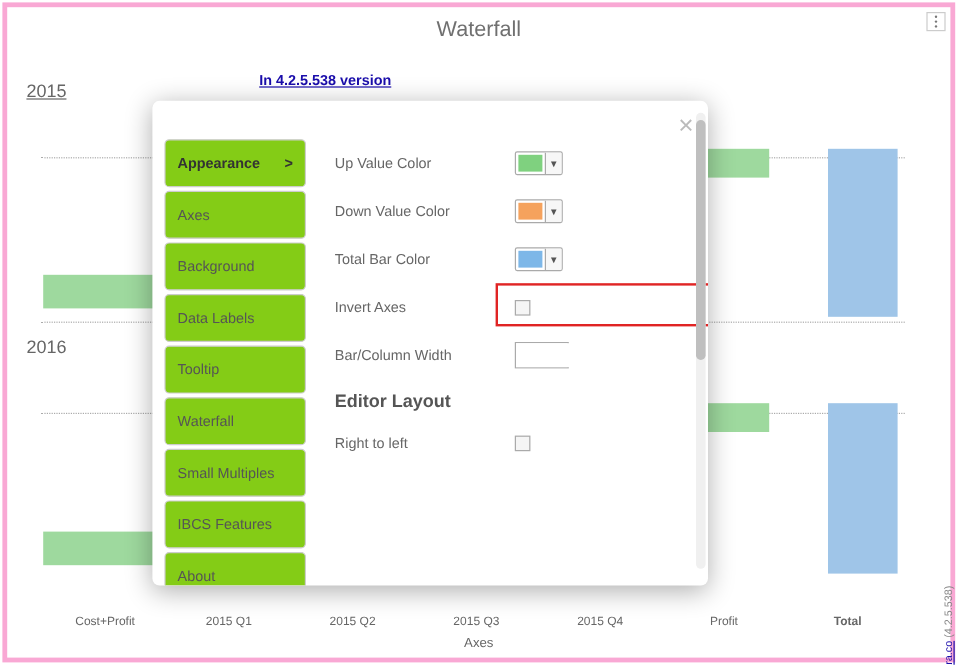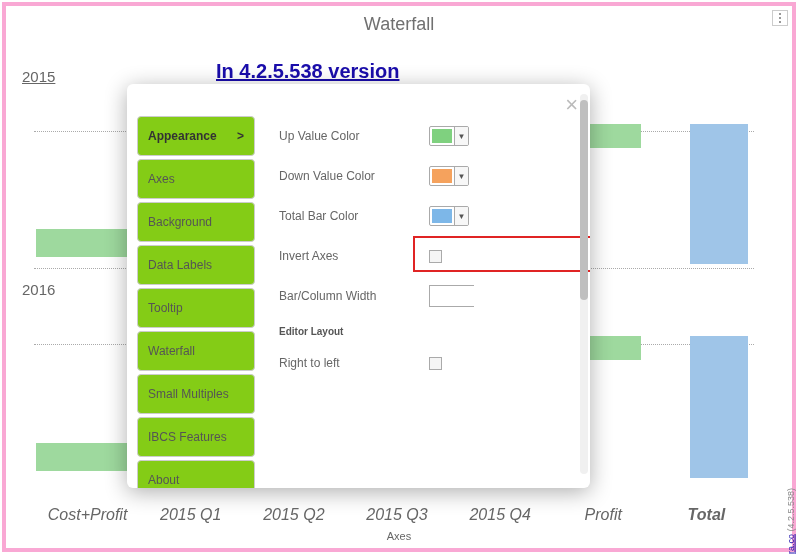--- a/index.html
+++ b/index.html
@@ -37,21 +37,21 @@
     align-items: center;
     justify-content: center;
     gap: 2px;
     cursor: pointer;
   }
   .kebab span { width: 2px; height: 2px; background: #777; border-radius: 50%; }
   .version-link {
     position: absolute;
     top: 54px; left: 210px;
     color: #1a0dab;
-    font-size: 20px;
+    font-size: 12px;
     font-weight: bold;
     text-decoration: underline;
   }
   .y-label {
     position: absolute;
     left: 16px;
     font-size: 15px;
     color: #666;
   }
   .y-2015 { top: 62px; text-decoration: underline; }
@@ -67,23 +67,22 @@
   .bar {
     position: absolute;
   }
   .green { background: #9ed99e; }
   .blue { background: #9fc5e8; }
   .x-axis {
     position: absolute;
     bottom: 24px; left: 30px; right: 34px;
     display: flex;
     justify-content: space-between;
-    font-size: 16px;
+    font-size: 10px;
     color: #666;
-    font-style: italic;
   }
   .x-axis div { flex: 1; text-align: center; }
   .x-label {
     position: absolute;
     bottom: 6px; left: 0; right: 0;
     text-align: center;
     font-size: 11px;
     color: #666;
   }
   .total-col { font-weight: bold; }
@@ -202,21 +201,21 @@
     background: #f5f5f5;
   }
   .spinner {
     width: 45px; height: 22px;
     border: 1px solid #aaa;
     display: flex;
   }
   .spinner-input { flex: 1; border: none; }
   .section-head {
     font-weight: bold;
-    font-size: 10px;
+    font-size: 15px;
     color: #555;
     padding: 10px 0 6px 0;
   }
 </style>
 </head>
 <body>
 
 <div class="frame">
   <div class="chart-title">Waterfall</div>
   <div class="kebab">

